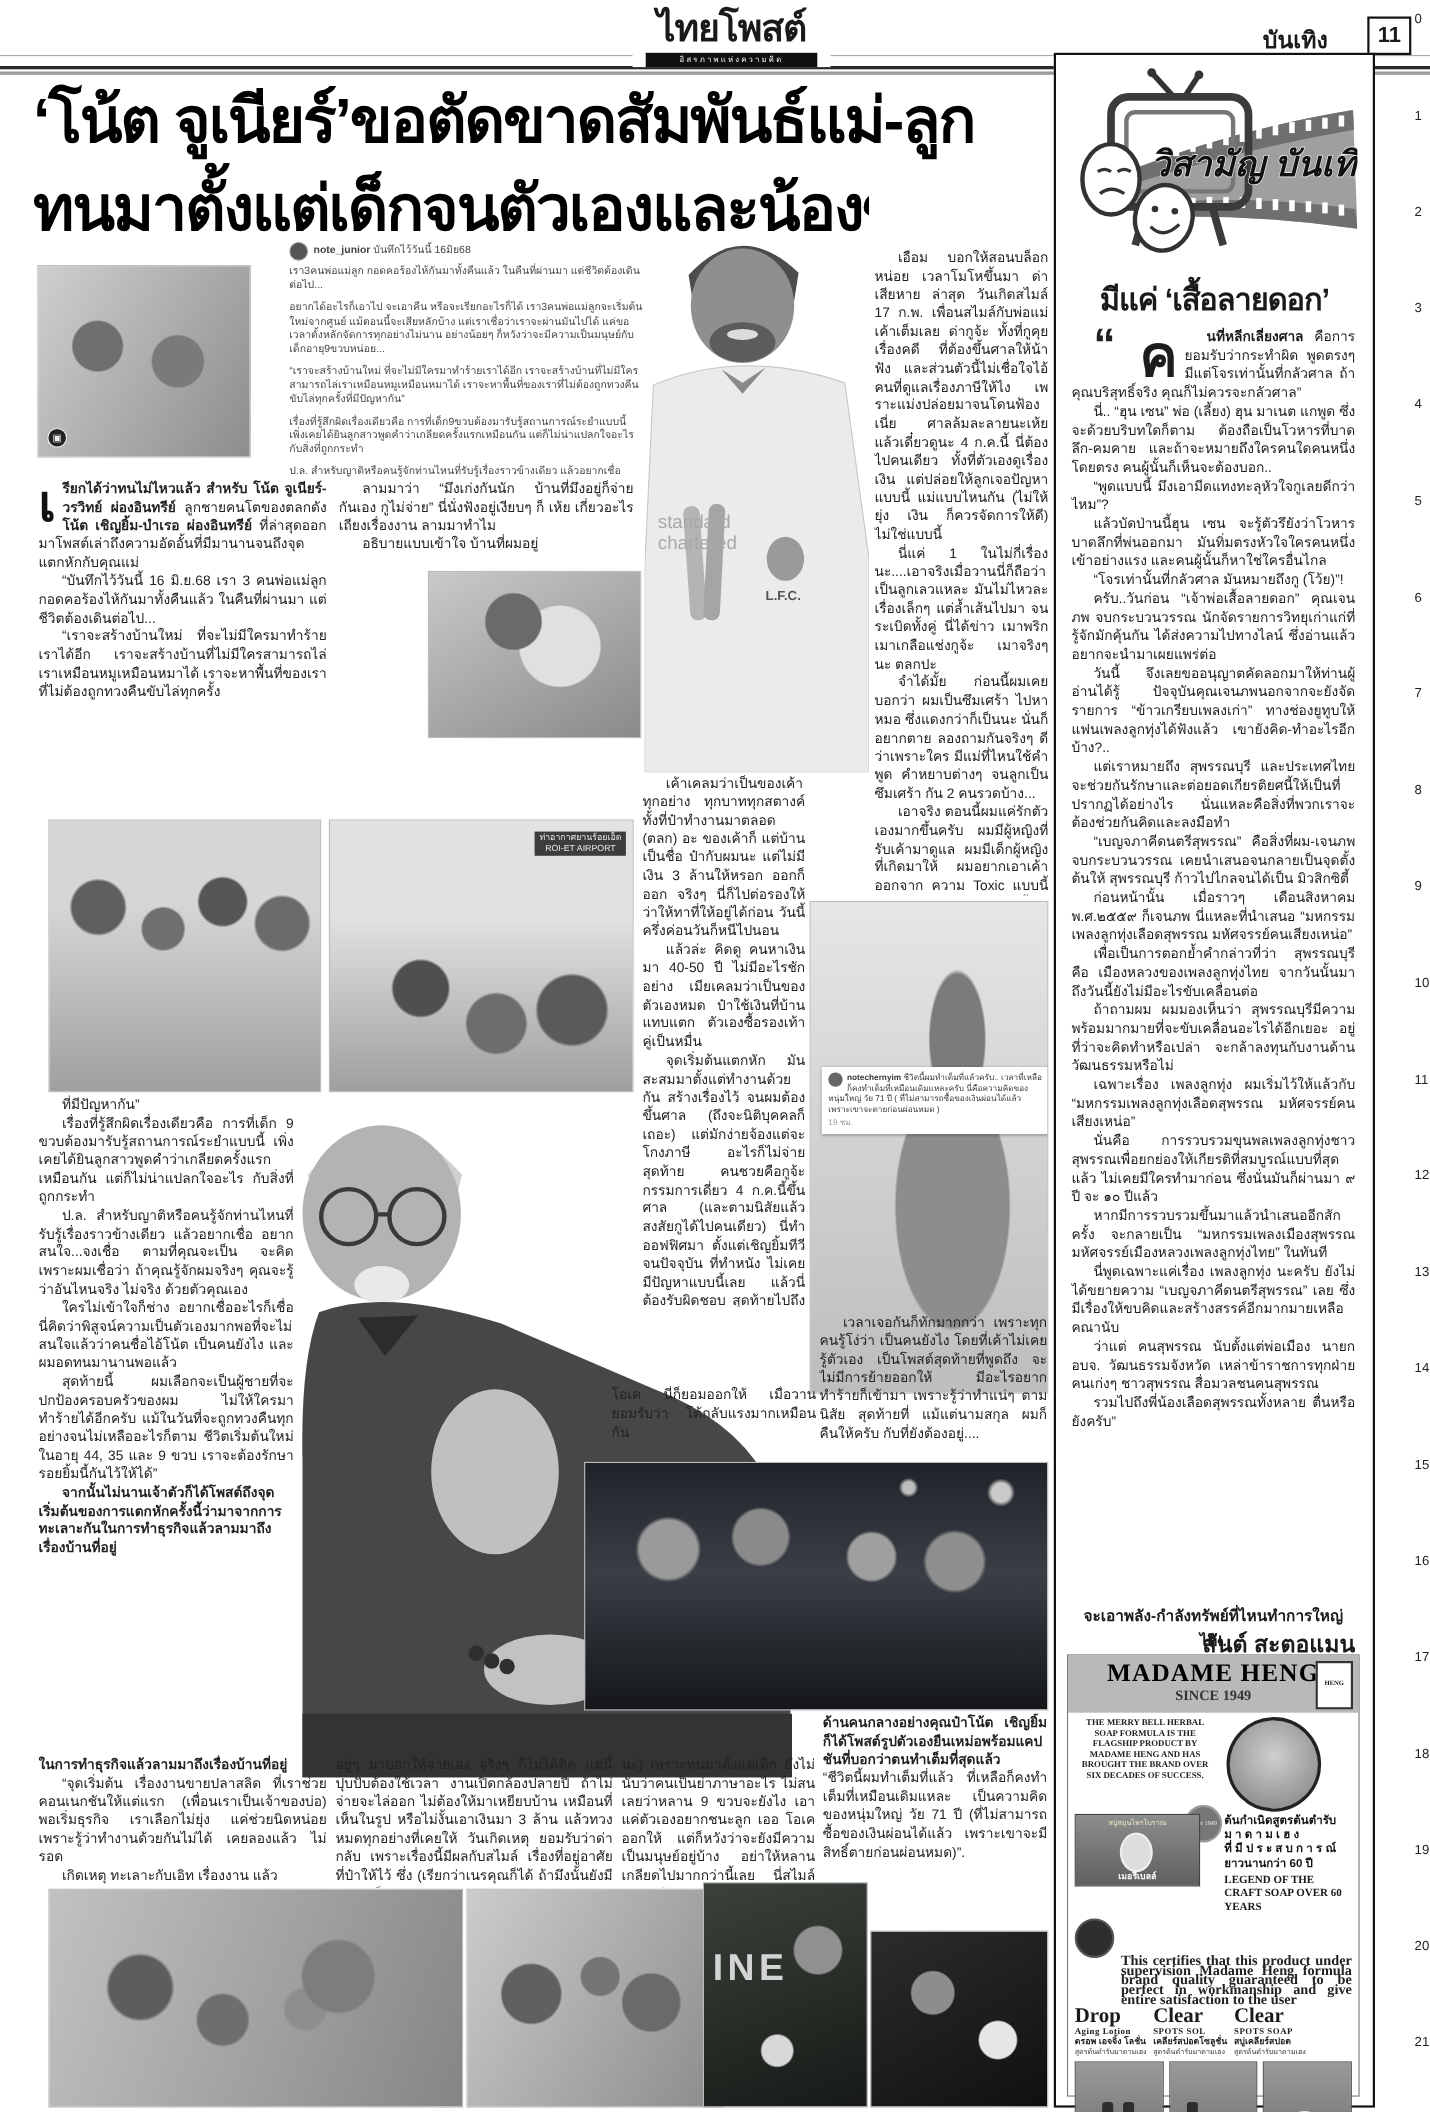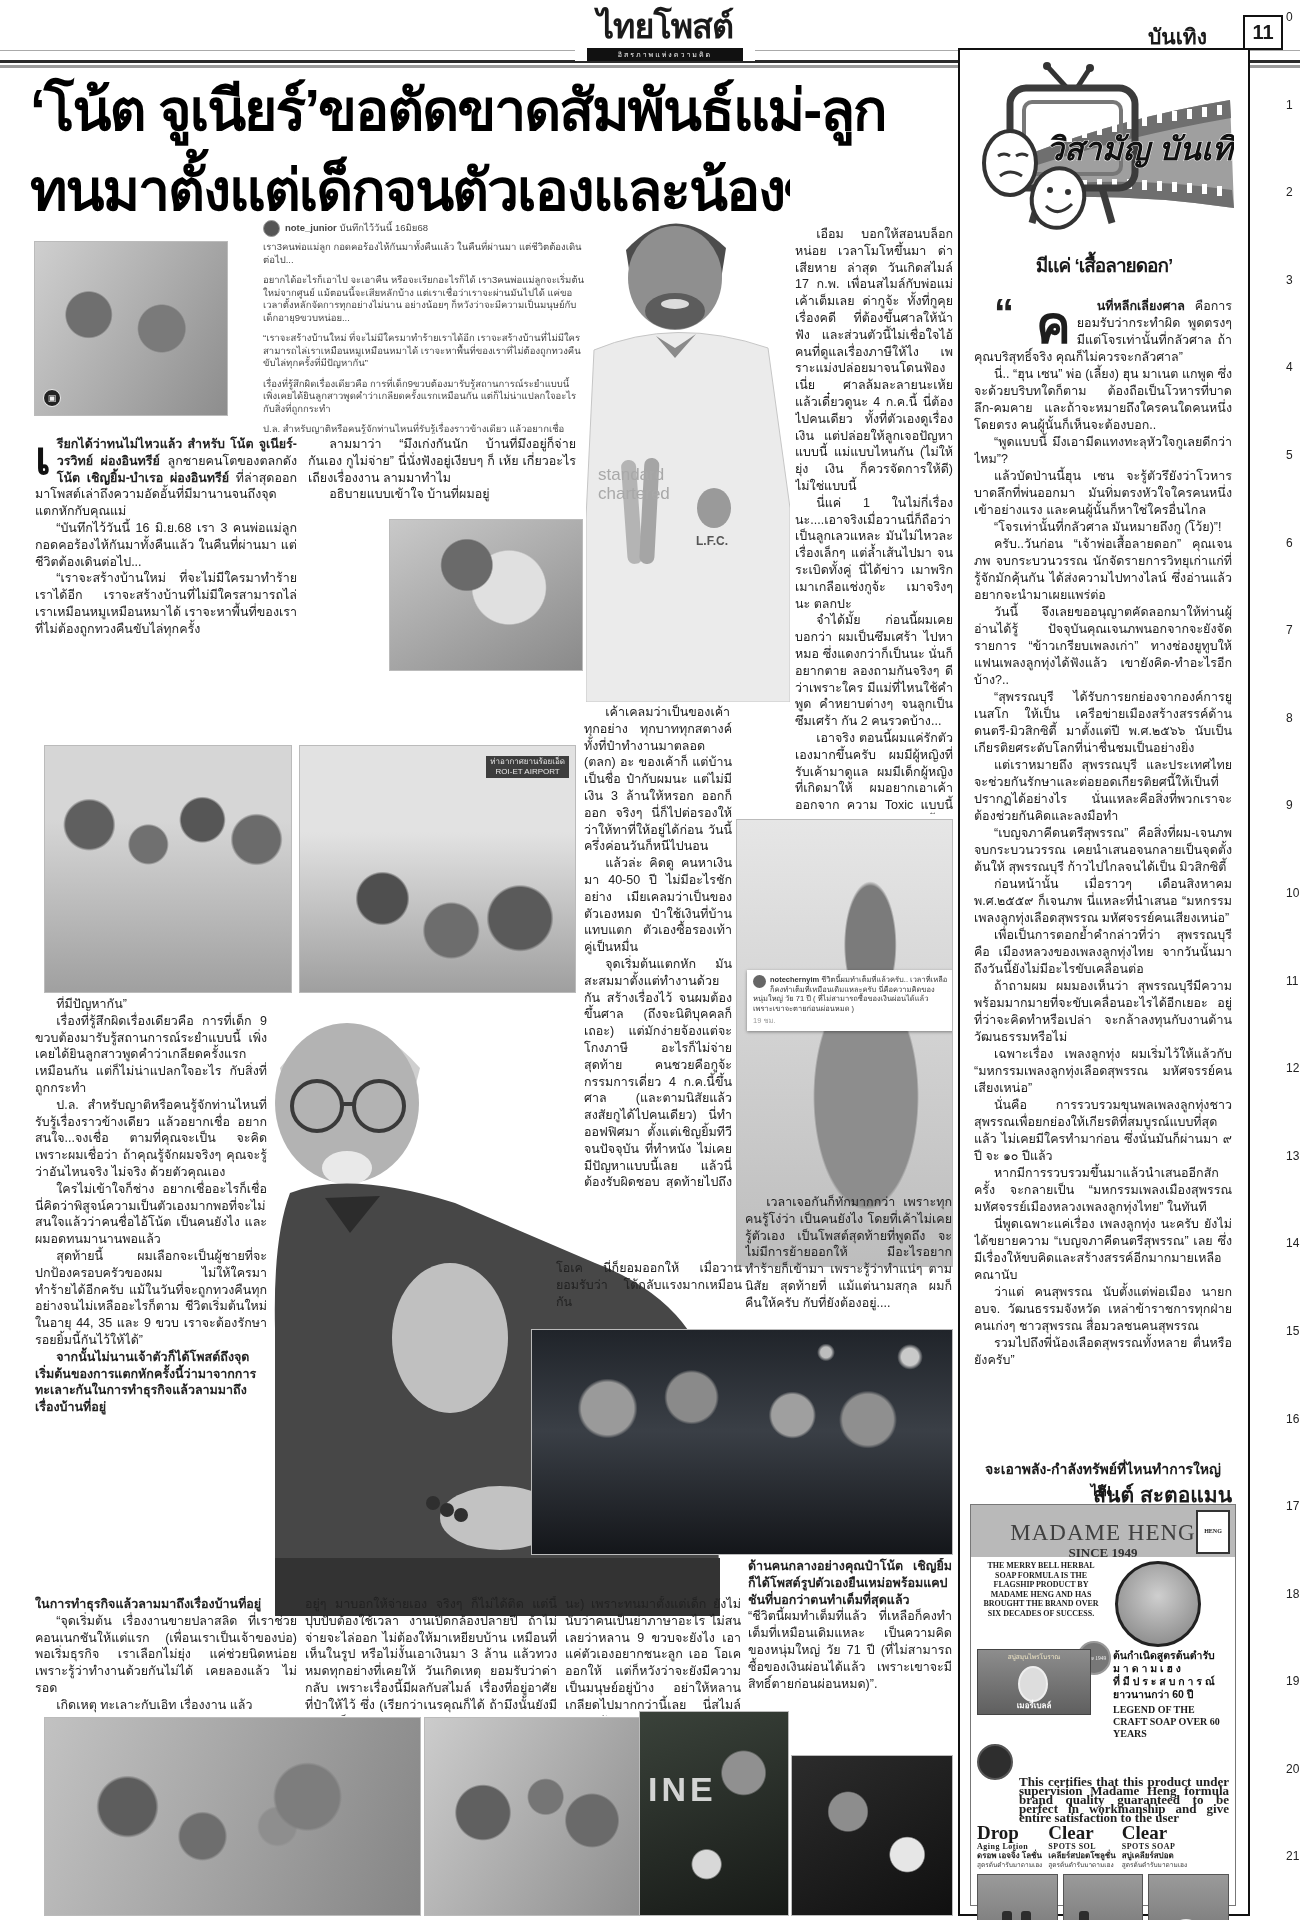--- a/index.html
+++ b/index.html
@@ -38,35 +38,35 @@
   .col p.noind{text-indent:0;}
   .b{font-weight:bold;}
   .dropcap{float:left;font-size:46px;line-height:40px;font-weight:900;padding:2px 6px 0 0;color:#111;}
   
   .post{position:absolute;font-size:9.5px;line-height:12.5px;color:#444;text-align:left;overflow:hidden;}
   .post .hd{display:flex;align-items:center;gap:5px;margin-bottom:4px;}
   .post .av{width:15px;height:15px;border-radius:50%;background:#555;border:1px solid #999;flex:none;}
   .post p{margin:0 0 8px 0;}
   
   .colbox{position:absolute;left:958px;top:48px;width:288px;height:1864px;border:2px solid #111;background:#fff;}
-  .colbox .title{position:absolute;left:0;top:200px;width:100%;text-align:center;font-size:19px;
+  .colbox .title{position:absolute;left:0;top:200px;width:100%;text-align:center;font-size:28px;
                  font-weight:900;letter-spacing:-1px;}
   .artbody{position:absolute;left:14px;top:248px;width:258px;height:1156px;overflow:hidden;
            font-size:12.5px;line-height:17px;text-align:justify;color:#1d1d1d;}
   .artbody p{margin:0;text-indent:1.6em;}
   .leadq{float:left;font-size:40px;font-weight:900;line-height:30px;padding-right:2px;color:#222;}
   .leadcap{float:left;font-size:52px;line-height:46px;font-weight:900;padding:4px 6px 0 0;}
   .closing{position:absolute;left:14px;top:1408px;width:258px;text-align:center;font-weight:bold;font-size:14px;}
   .author{position:absolute;left:14px;top:1428px;width:258px;text-align:right;font-weight:900;font-size:21px;}
   
   .logo-wrap{position:absolute;left:12px;top:8px;width:262px;height:186px;}
   
   .ad{position:absolute;left:10px;top:1454px;width:264px;height:400px;border:1px solid #777;background:#fff;font-family:"Liberation Serif","DejaVu Serif",serif;}
   .ad .adhdr{position:relative;background:#b9b9b9;height:52px;text-align:center;padding-top:4px;box-sizing:border-box;}
-  .ad .brand{font-size:23px;font-weight:normal;letter-spacing:1px;color:#404040;line-height:24px;margin-top:12px;}
+  .ad .brand{font-size:23px;font-weight:bold;letter-spacing:1px;color:#000000;line-height:24px;}
   .ad .since{font-size:13px;font-weight:bold;color:#333;line-height:15px;}
   .ad .adlogo{position:absolute;right:5px;top:5px;width:30px;height:40px;background:#fff;border:2px solid #333;
               font-size:6px;text-align:center;line-height:38px;font-weight:bold;}
   .ad .row1{display:flex;padding:4px 6px 0;}
   .ad .intro{width:128px;font-size:8px;line-height:9.5px;text-align:center;font-weight:bold;color:#222;}
   .ad .shop{width:80px;height:80px;border-radius:50%;border:3px solid #222;margin-left:10px;
             background:radial-gradient(circle at 50% 40%,#cfcfcf,#7e7e7e);}
   .ad .row2{display:flex;padding:2px 6px 0;}
   .ad .soap{width:112px;height:64px;background:linear-gradient(#8d8d8d,#5f5f5f);border:1px solid #444;position:relative;flex:none;}
   .ad .soap .oval{position:absolute;left:40px;top:16px;width:26px;height:32px;border-radius:50%;background:#ddd;border:2px solid #eee;}
@@ -400,21 +400,20 @@
         <span class="leadq">“</span><span class="leadcap">ค</span><b>นที่หลีกเลี่ยงศาล</b><span> คือการยอมรับว่ากระทำผิด พูดตรงๆ มีแต่โจรเท่านั้นที่กลัวศาล ถ้าคุณบริสุทธิ์จริง คุณก็ไม่ควรจะกลัวศาล”</span>
       </p>
       <div>
 
       <p>นี่.. “ฮุน เซน” พ่อ (เลี้ยง) ฮุน มาเนต แกพูด ซึ่งจะด้วยบริบทใดก็ตาม ต้องถือเป็นโวหารที่บาดลึก-คมคาย และถ้าจะหมายถึงใครคนใดคนหนึ่งโดยตรง คนผู้นั้นก็เห็นจะต้องบอก..</p>
           <p>“พูดแบบนี้ มึงเอามีดแทงทะลุหัวใจกูเลยดีกว่าไหม”?</p>
           <p>แล้วบัดป่านนี้ฮุน เซน จะรู้ตัวรึยังว่าโวหารบาดลึกที่พ่นออกมา มันทิ่มตรงหัวใจใครคนหนึ่งเข้าอย่างแรง และคนผู้นั้นก็หาใช่ใครอื่นไกล</p>
           <p>“โจรเท่านั้นที่กลัวศาล มันหมายถึงกู (โว้ย)”!</p>
           <p>ครับ..วันก่อน “เจ้าพ่อเสื้อลายดอก” คุณเจนภพ จบกระบวนวรรณ นักจัดรายการวิทยุเก่าแก่ที่รู้จักมักคุ้นกัน ได้ส่งความไปทางไลน์ ซึ่งอ่านแล้วอยากจะนำมาเผยแพร่ต่อ</p>
           <p>วันนี้ จึงเลยขออนุญาตคัดลอกมาให้ท่านผู้อ่านได้รู้ ปัจจุบันคุณเจนภพนอกจากจะยังจัดรายการ “ข้าวเกรียบเพลงเก่า” ทางช่องยูทูบให้แฟนเพลงลูกทุ่งได้ฟังแล้ว เขายังคิด-ทำอะไรอีกบ้าง?..</p>
-          <p>“สุพรรณบุรี ได้รับการยกย่องจากองค์การยูเนสโก ให้เป็น เครือข่ายเมืองสร้างสรรค์ด้านดนตรี-มิวสิกซิตี้ มาตั้งแต่ปี พ.ศ.๒๕๖๖ นับเป็นเกียรติยศระดับโลกที่น่าชื่นชมเป็นอย่างยิ่ง</p>
           <p>แต่เราหมายถึง สุพรรณบุรี และประเทศไทย จะช่วยกันรักษาและต่อยอดเกียรติยศนี้ให้เป็นที่ปรากฏได้อย่างไร นั่นแหละคือสิ่งที่พวกเราจะต้องช่วยกันคิดและลงมือทำ</p>
           <p>“เบญจภาคีดนตรีสุพรรณ” คือสิ่งที่ผม-เจนภพ จบกระบวนวรรณ เคยนำเสนอจนกลายเป็นจุดตั้งต้นให้ สุพรรณบุรี ก้าวไปไกลจนได้เป็น มิวสิกซิตี้</p>
           <p>ก่อนหน้านั้น เมื่อราวๆ เดือนสิงหาคม พ.ศ.๒๕๕๙ ก็เจนภพ นี่แหละที่นำเสนอ “มหกรรมเพลงลูกทุ่งเลือดสุพรรณ มหัศจรรย์คนเสียงเหน่อ”</p>
           <p>เพื่อเป็นการตอกย้ำคำกล่าวที่ว่า สุพรรณบุรี คือ เมืองหลวงของเพลงลูกทุ่งไทย จากวันนั้นมาถึงวันนี้ยังไม่มีอะไรขับเคลื่อนต่อ</p>
           <p>ถ้าถามผม ผมมองเห็นว่า สุพรรณบุรีมีความพร้อมมากมายที่จะขับเคลื่อนอะไรได้อีกเยอะ อยู่ที่ว่าจะคิดทำหรือเปล่า จะกล้าลงทุนกับงานด้านวัฒนธรรมหรือไม่</p>
           <p>เฉพาะเรื่อง เพลงลูกทุ่ง ผมเริ่มไว้ให้แล้วกับ “มหกรรมเพลงลูกทุ่งเลือดสุพรรณ มหัศจรรย์คนเสียงเหน่อ”</p>
           <p>นั่นคือ การรวบรวมขุนพลเพลงลูกทุ่งชาวสุพรรณเพื่อยกย่องให้เกียรติที่สมบูรณ์แบบที่สุดแล้ว ไม่เคยมีใครทำมาก่อน ซึ่งนั่นมันก็ผ่านมา ๙ ปี จะ ๑๐ ปีแล้ว</p>
           <p>หากมีการรวบรวมขึ้นมาแล้วนำเสนออีกสักครั้ง จะกลายเป็น “มหกรรมเพลงเมืองสุพรรณ มหัศจรรย์เมืองหลวงเพลงลูกทุ่งไทย” ในทันที</p>
           <p>นี่พูดเฉพาะแค่เรื่อง เพลงลูกทุ่ง นะครับ ยังไม่ได้ขยายความ “เบญจภาคีดนตรีสุพรรณ” เลย ซึ่งมีเรื่องให้ขบคิดและสร้างสรรค์อีกมากมายเหลือคณานับ</p>
           <p>ว่าแต่ คนสุพรรณ นับตั้งแต่พ่อเมือง นายก อบจ. วัฒนธรรมจังหวัด เหล่าข้าราชการทุกฝ่าย คนเก่งๆ ชาวสุพรรณ สื่อมวลชนคนสุพรรณ</p>

